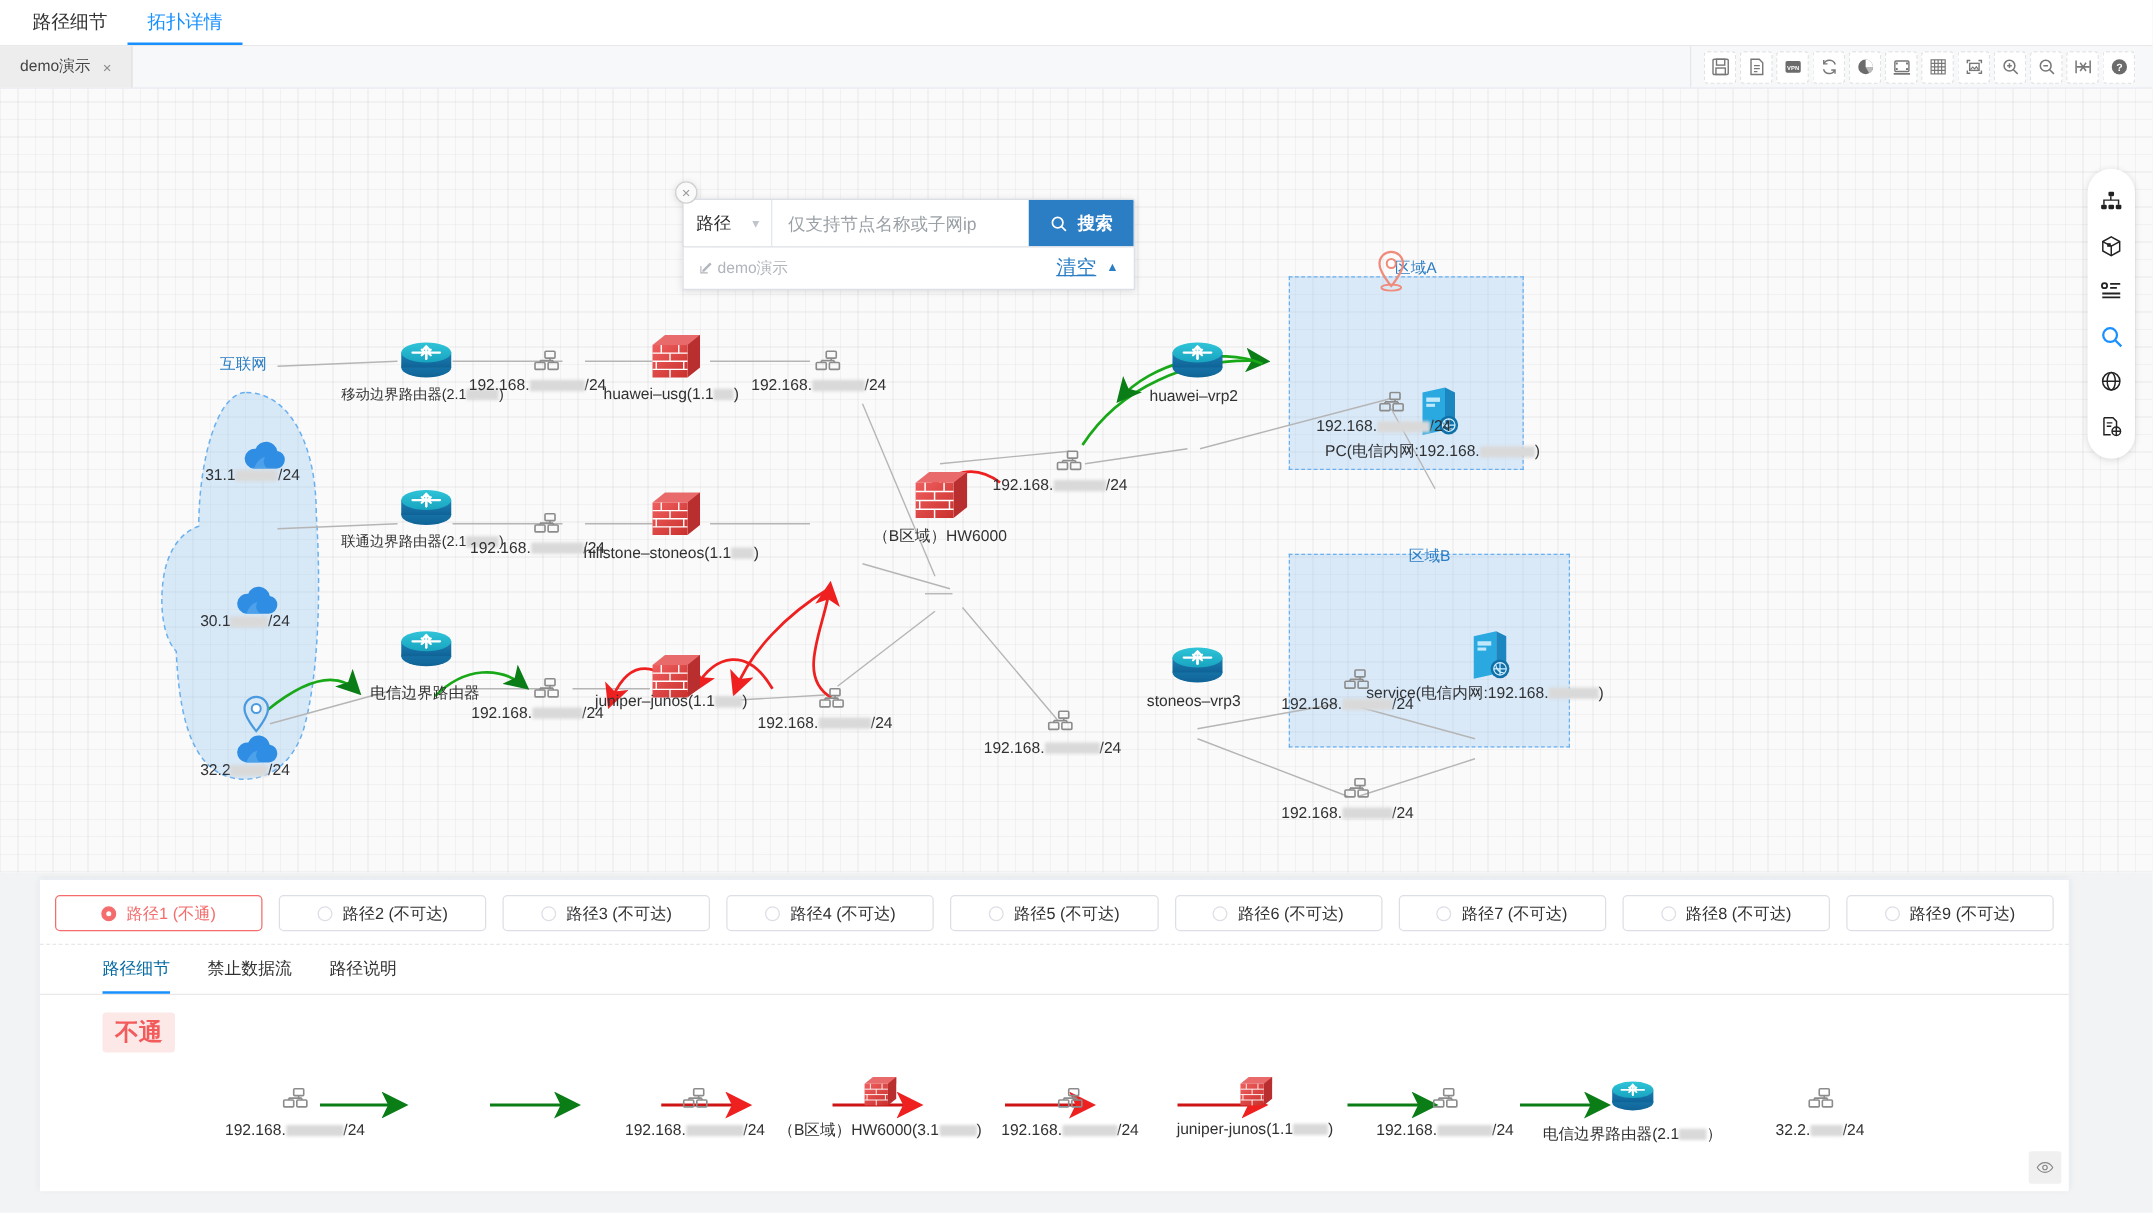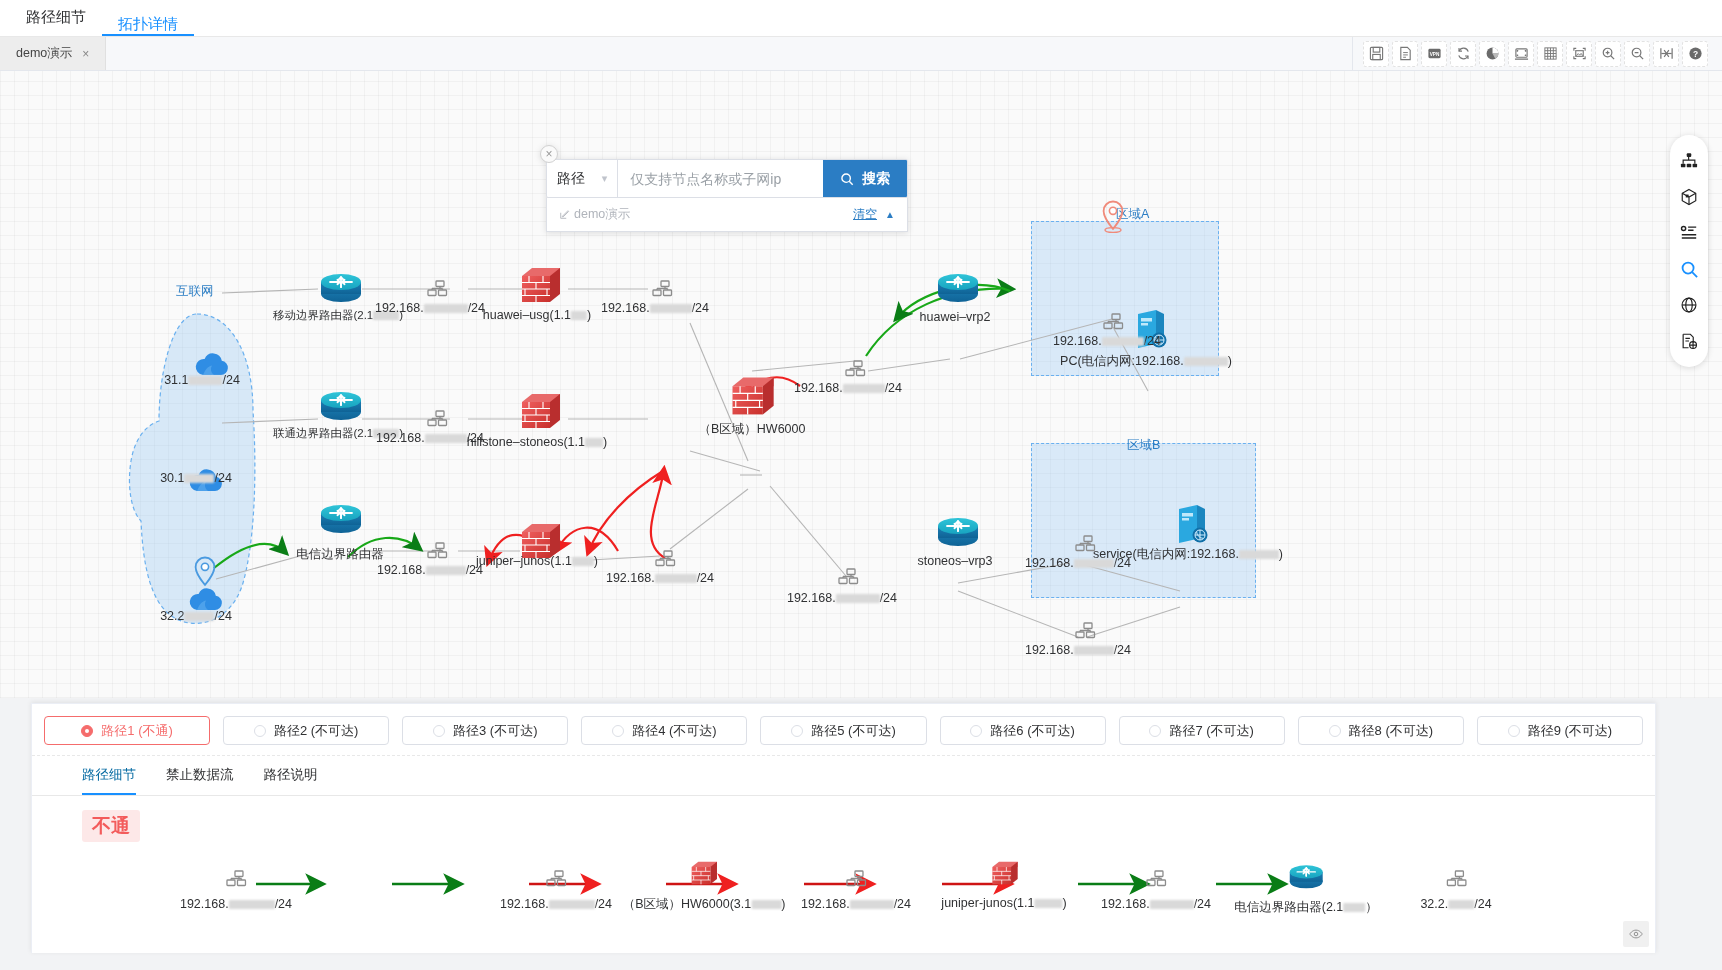--- a/index.html
+++ b/index.html
@@ -17,21 +17,21 @@
   
   .topnav{
     height:37px; background:#fff; border-bottom:1px solid #e8e8e8;
     display:flex; align-items:stretch; padding-left:10px;
   }
   .topnav-item{
     display:flex; align-items:center; padding:0 16px;
     font-size:15px; color:#303133; cursor:pointer;
     border-bottom:2px solid transparent;
   }
-  .topnav-item.active{ color:#1890ff; border-bottom-color:#1890ff; font-weight:400;align-items:flex-end;}
+  .topnav-item.active{ color:#1890ff; border-bottom-color:#1890ff; font-weight:400;}
 
   
   .tabstrip{
     height:34px; background:#f7f8fa; border-bottom:1px solid #e4e7ed;
     display:flex; align-items:stretch; position:relative;
   }
   .doc-tab{
     display:flex; align-items:center; gap:10px;
     padding:0 16px; background:#ededed;
     font-size:12.5px; color:#444; cursor:pointer;
@@ -86,21 +86,21 @@
   .sp-btn{
     width:118px; background:#2b7dc4; color:#fff; display:flex; align-items:center;
     justify-content:center; gap:8px; font-size:14px; font-weight:bold; cursor:pointer;
   }
   .sp-cond{
     background:#fff; border:1px solid #dcdfe6; border-top:none;
     height:34px; display:flex; align-items:center; padding:0 12px;
     font-size:12.5px; color:#b0b4bb; position:relative;
   }
   .sp-cond .clear{
-    position:absolute; right:30px; color:#2b7dc4; font-size:12px;
+    position:absolute; right:30px; color:#2b7dc4; font-size:16px;
     text-decoration:underline; cursor:pointer;
   }
   .sp-cond .up{ position:absolute; right:12px; color:#2b7dc4; font-size:10px; cursor:pointer;}
 
   
   .rightbar{
     position:absolute; right:14px; top:64px; width:38px;
     background:#fff; border-radius:19px; box-shadow:0 1px 6px rgba(0,0,0,.14);
     display:flex; flex-direction:column; align-items:center; gap:4px;
     padding:10px 0; z-index:25;
@@ -415,21 +415,21 @@
 
   <svg class="ico" style="left:212px;top:293px;" width="40" height="28">
       <use href="#cloudico"></use>
     </svg>
   <div class="nodelabel" style="left:202px;top:302px;">
     <span>31.1</span><span class="blur" style="width:34px"></span><span>/24</span>
   </div>
   <svg class="ico" style="left:206px;top:409px;" width="40" height="28">
       <use href="#cloudico"></use>
     </svg>
-  <div class="nodelabel" style="left:196px;top:400px;">
+  <div class="nodelabel" style="left:196px;top:419px;">
     <span>30.1</span><span class="blur" style="width:30px"></span><span>/24</span>
   </div>
   <svg class="ico" style="left:206px;top:528px;" width="40" height="28">
       <use href="#cloudico"></use>
     </svg>
   <svg class="ico" style="left:205px;top:502px;" width="26" height="34">
       <use href="#pinico2"></use>
     </svg>
   <div class="nodelabel" style="left:196px;top:538px;">
     <span>32.2</span><span class="blur" style="width:30px"></span><span>/24</span>

